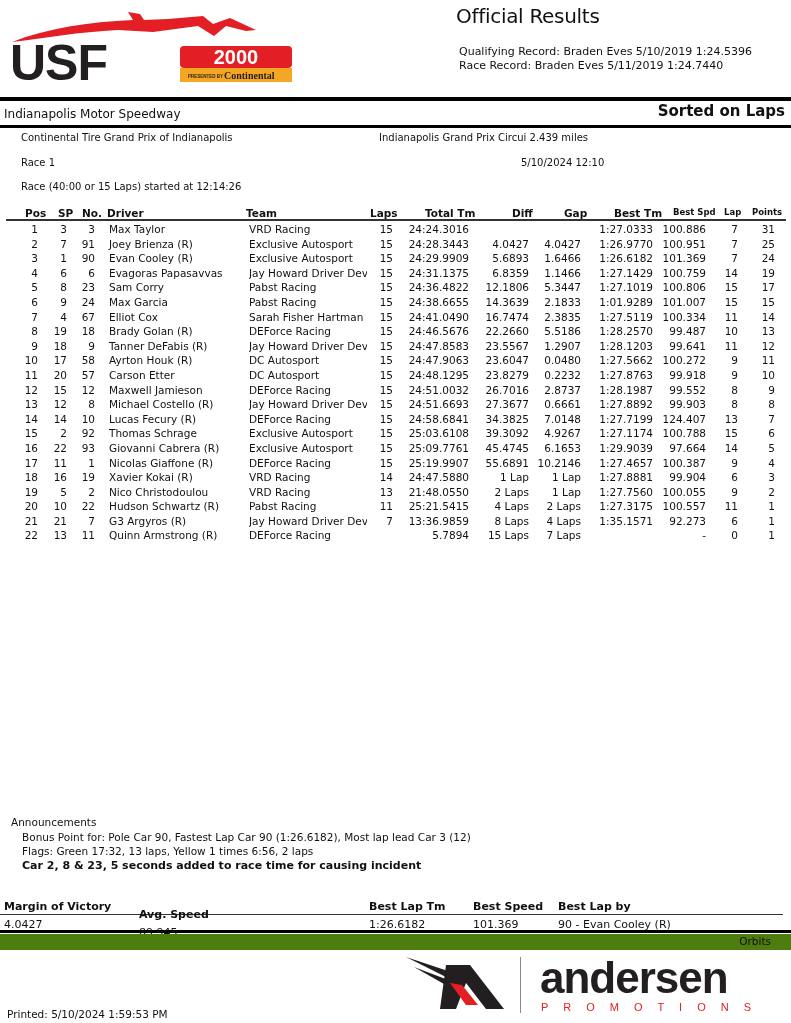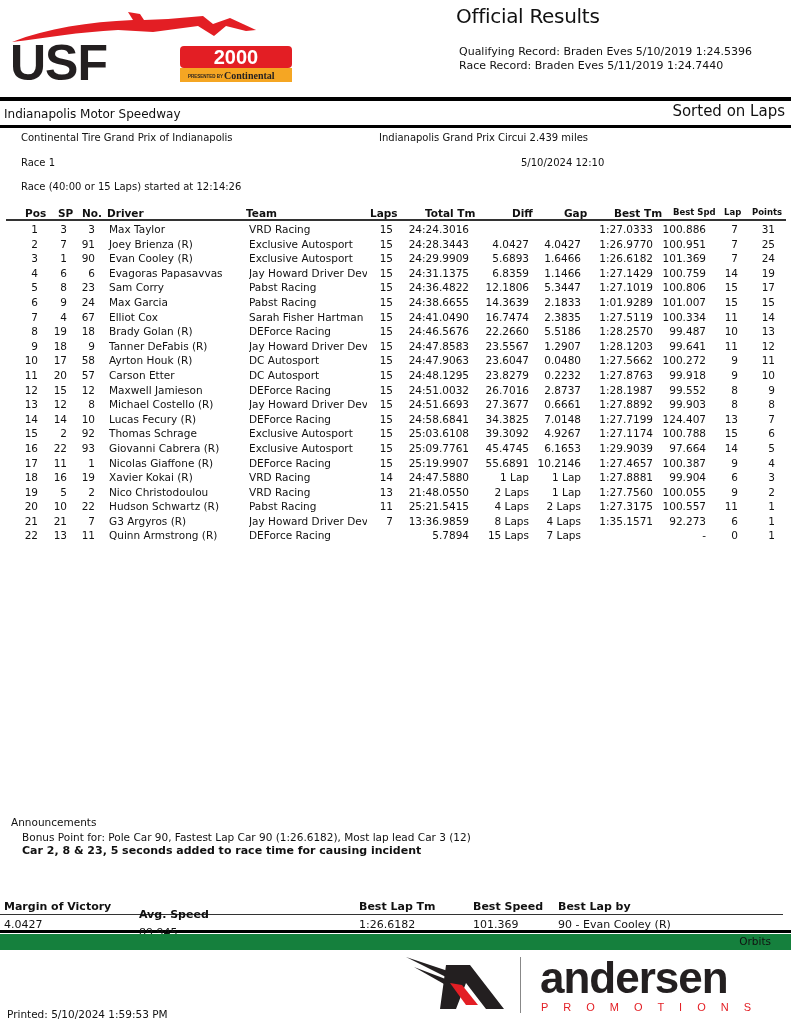--- a/index.html
+++ b/index.html
@@ -12,21 +12,21 @@
   #title { left: 456px; top: 4px; font-size: 20px; font-weight: normal; letter-spacing: -0.3px; }
   .record { left: 459px; font-size: 11px; }
   #qual-record { top: 45px; }
   #race-record { top: 59px; }
 
   .rule-thick { left: 0; width: 791px; height: 4px; background: #000; }
   #rule1 { top: 97px; }
   #rule2 { top: 125px; height: 3px; }
 
   #venue { left: 4px; top: 107px; font-size: 12px; }
-  #sorted { right: 6px; top: 102px; font-size: 15px; font-weight: normal; }
+  #sorted { right: 6px; top: 102px; font-size: 15px; font-weight: bold; }
 
   .info { font-size: 10px; }
   #event { left: 21px; top: 132px; }
   #race-name { left: 21px; top: 157px; }
   #race-desc { left: 21px; top: 181px; }
   #circuit { left: 379px; top: 132px; }
   #race-date { left: 521px; top: 157px; }
 
   
   #results { left: 0; top: 206px; width: 791px; }
@@ -53,22 +53,22 @@
   #ann { left: 11px; top: 815px; font-size: 10.5px; line-height: 14.5px; }
   #ann .indent { padding-left: 11px; }
   #ann .bold { font-weight: bold; font-size: 11px; }
 
   
   #summary { left: 0; top: 899px; width: 791px; }
   .sum-hdr { position: relative; height: 16px; border-bottom: 1.5px solid #333; width: 783px; }
   .sum-hdr span { position: absolute; top: 1px; font-weight: bold; font-size: 11px; }
   .sum-val { position: relative; height: 18px; border-bottom: 3px solid #000; }
   .sum-val span { position: absolute; top: 3px; font-size: 11px; }
-  .s1 { left: 4px; } .s2 { left: 139px; margin-top: 8px; } .s3 { left: 359px; } .s4 { left: 473px; } .s5 { left: 558px; }
-  #grey-bar { left: 0; top: 934px; width: 791px; height: 16px; background: #15803d; }
+  .s1 { left: 4px; } .s2 { left: 139px; margin-top: 8px; } .s3 { left: 369px; } .s4 { left: 473px; } .s5 { left: 558px; }
+  #grey-bar { left: 0; top: 934px; width: 791px; height: 16px; background: #4d7c0f; }
   #orbits { right: 20px; top: 1px; font-size: 10.5px; }
 
   #andersen-logo { left: 400px; top: 953px; width: 391px; height: 64px; }
   #printed { left: 7px; top: 1008px; font-size: 10.5px; }
 </style>
 </head>
 <body>
 
 <svg id="usf-logo" class="abs" viewBox="0 0 290 76">
   <path d="M4 36 C 40 22, 80 16, 125 14 L 120 6 L 132 8 L 136 14 L 160 13 L 195 10 L 205 18 L 222 12 L 248 24 L 238 25 L 218 20 L 206 30 L 190 20 L 145 26 L 110 24 C 70 26, 38 32, 4 36 Z" fill="#e31e24"></path>
@@ -441,20 +441,21 @@
         <span class="c-spd">-</span>
         <span class="c-lap">0</span>
         <span class="c-pts">1</span>
       </div>
     </div>
 </div>
 
 <div id="ann" class="abs">
   <div>Announcements</div>
   <div class="indent">Bonus Point for: Pole Car 90,   Fastest Lap Car 90 (1:26.6182),   Most lap lead Car 3 (12)</div>
+  <div class="indent">Flags:  Green 17:32, 13 laps,    Yellow 1 times 6:56, 2 laps</div>
   <div class="indent bold">Car 2, 8 &amp; 23, 5 seconds added to race time for causing incident</div>
 </div>
 
 <div id="summary" class="abs">
   <div class="sum-hdr">
     <span class="s1">Margin of Victory</span>
     <span class="s2">Avg. Speed</span>
     <span class="s3">Best Lap Tm</span>
     <span class="s4">Best Speed</span>
     <span class="s5">Best Lap by</span>

